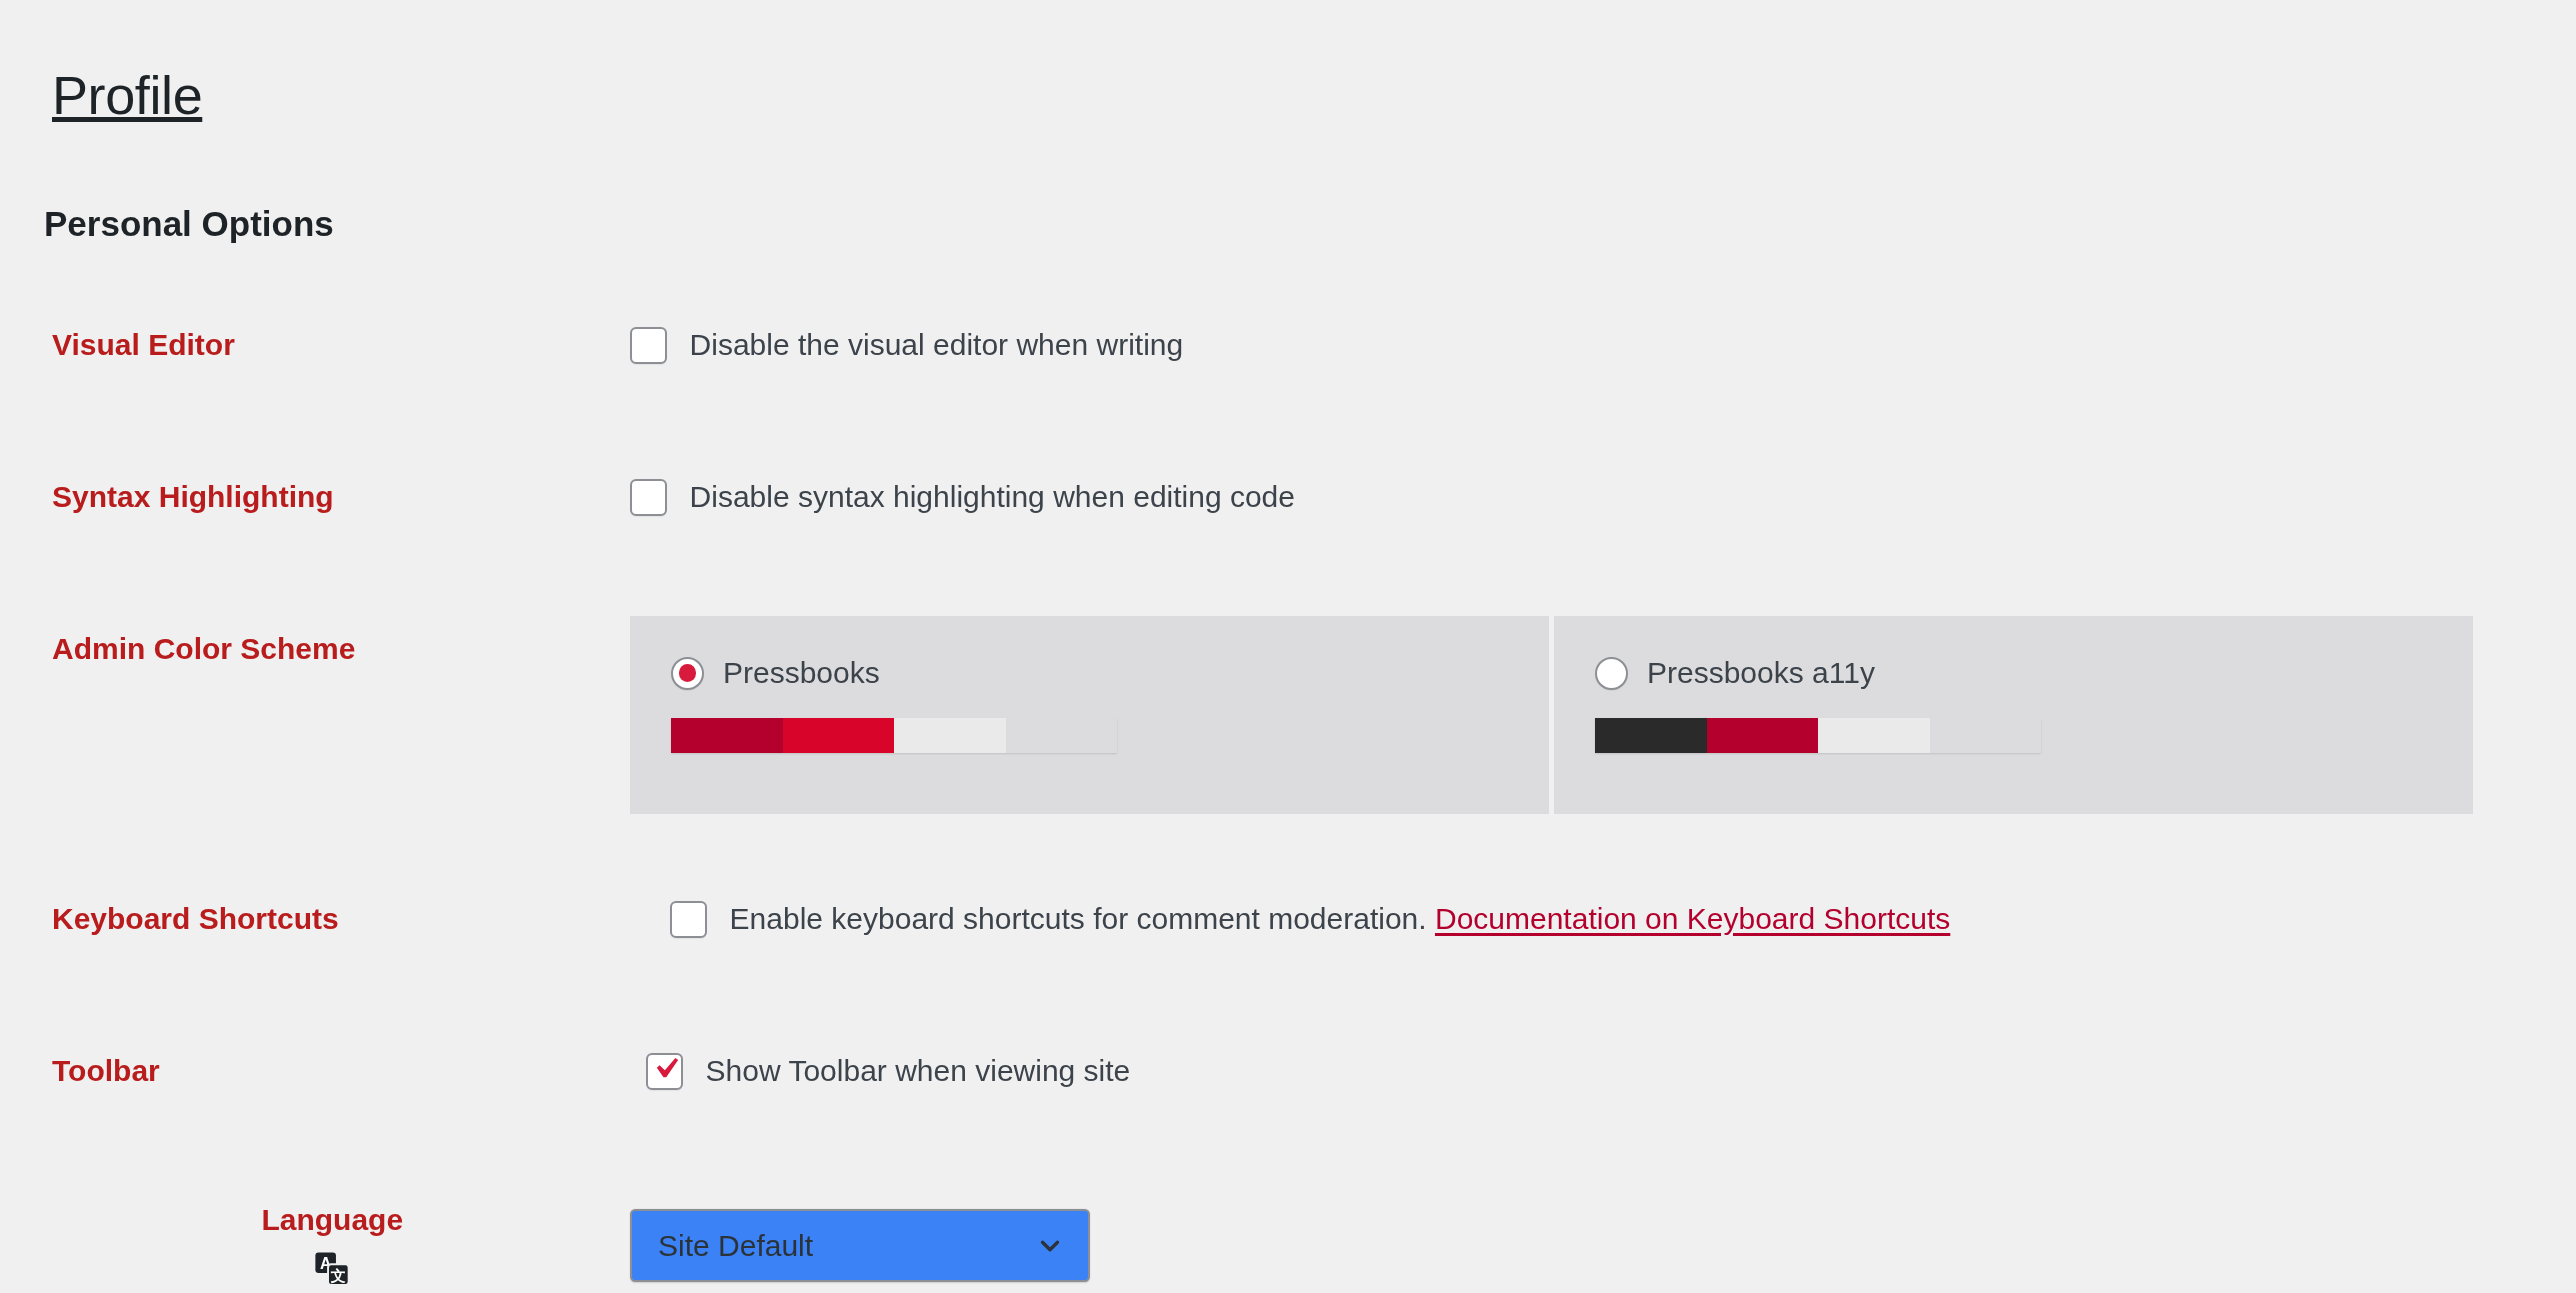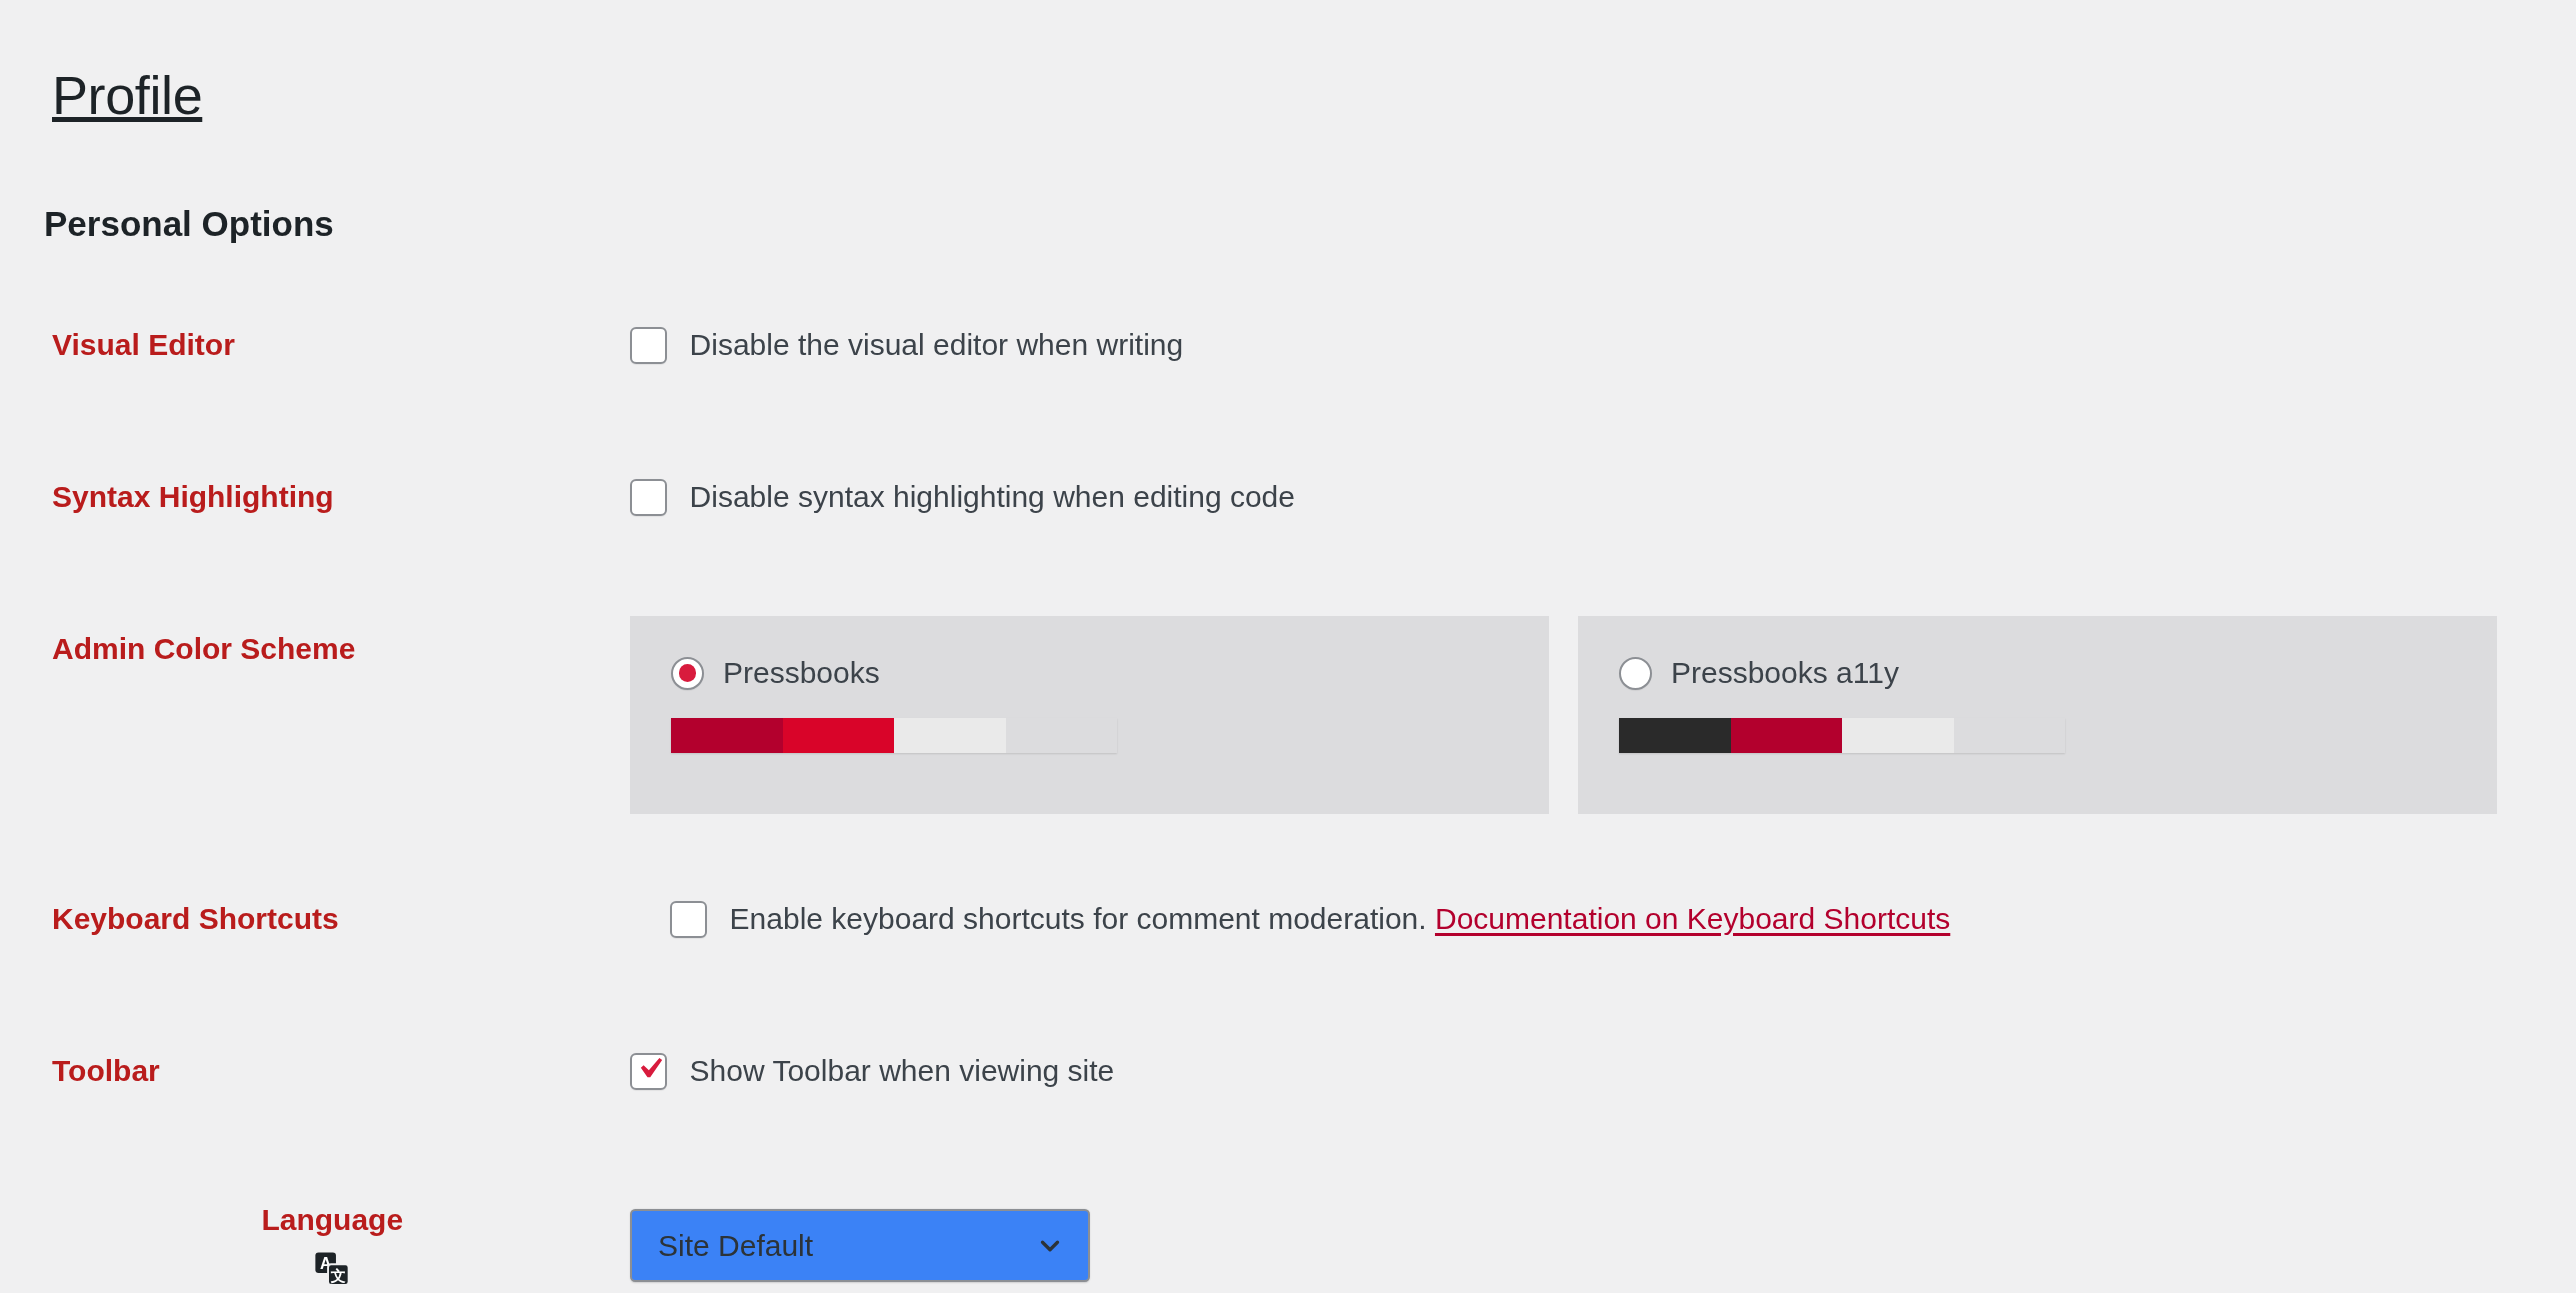--- a/index.html
+++ b/index.html
@@ -73,21 +73,21 @@
   .row-field {
     flex: 1;
     min-width: 0;
   }
 
   
   .r-visual    { height: 152px; }
   .r-syntax    { height: 152px; }
   .r-scheme    { height: 270px; }
   .r-keyboard  { height: 152px; gap: 40px; }
-  .r-toolbar   { height: 161px; }
+  .r-toolbar   { height: 161px; gap: 16px; }
   .r-language  { height: 122px; }
 
   .r-visual .row-label,
   .r-syntax .row-label,
   .r-keyboard .row-label,
   .r-toolbar .row-label { height: 80px; }
   .r-scheme .row-label  { height: 80px; }
   .r-language .row-label{ height: 80px; padding-top: 8.7px; flex-direction: column; }
 
   
@@ -127,21 +127,21 @@
     color: #b3002d;
     text-decoration: underline;
     text-underline-offset: 4.4px;
     text-decoration-thickness: 2.6px;
     cursor: pointer;
   }
 
   
   .scheme-wrap {
     display: flex;
-    gap: 29px;
+    gap: 5px;
     padding-top: 7px;
   }
   .scheme-card {
     width: 919px;
     height: 198px;
     background: #dcdcde;
     box-sizing: border-box;
     padding: 37px 0 0 41px;
     cursor: pointer;
   }

